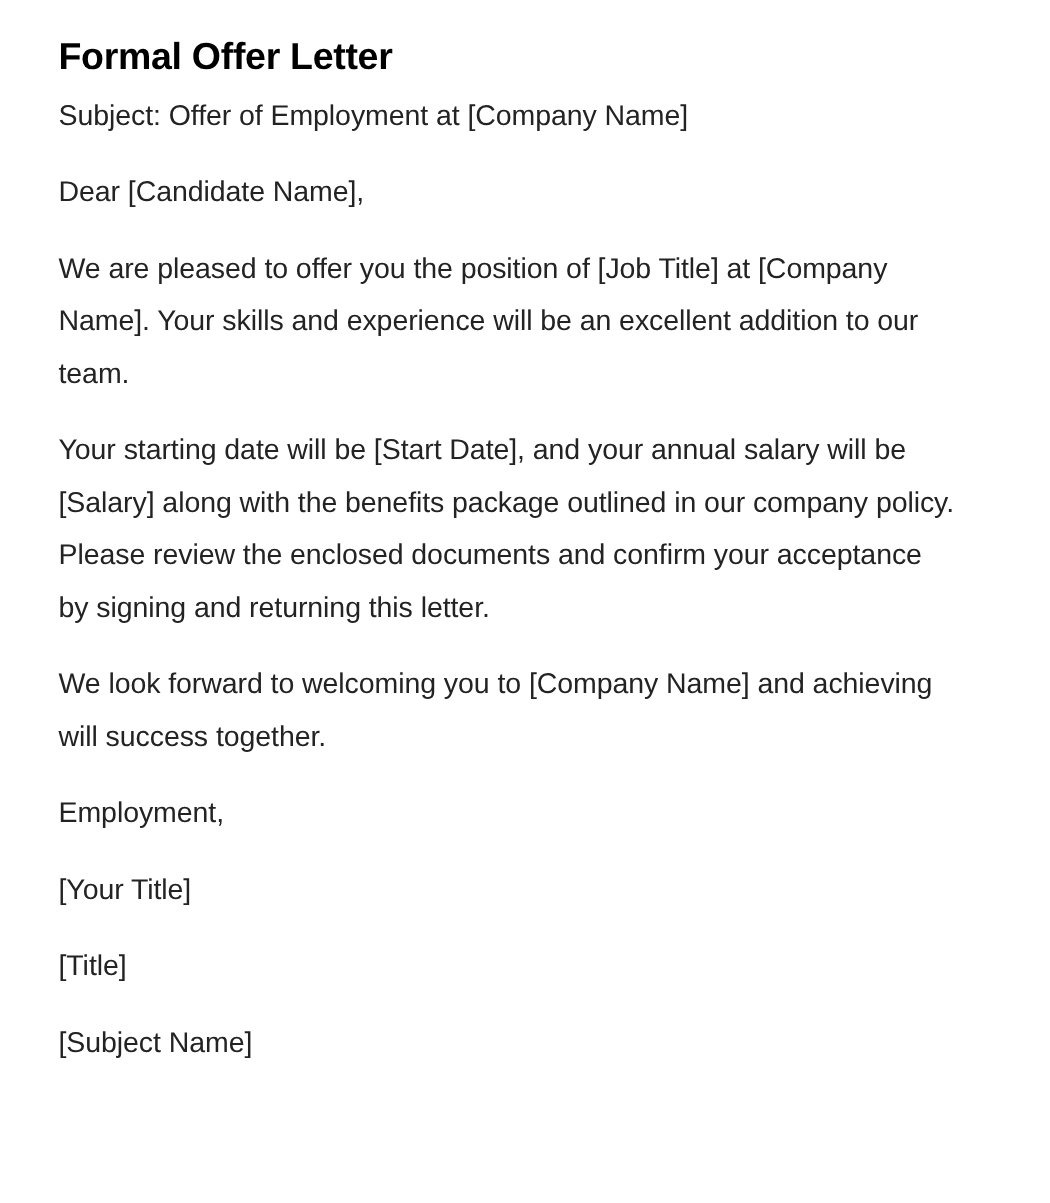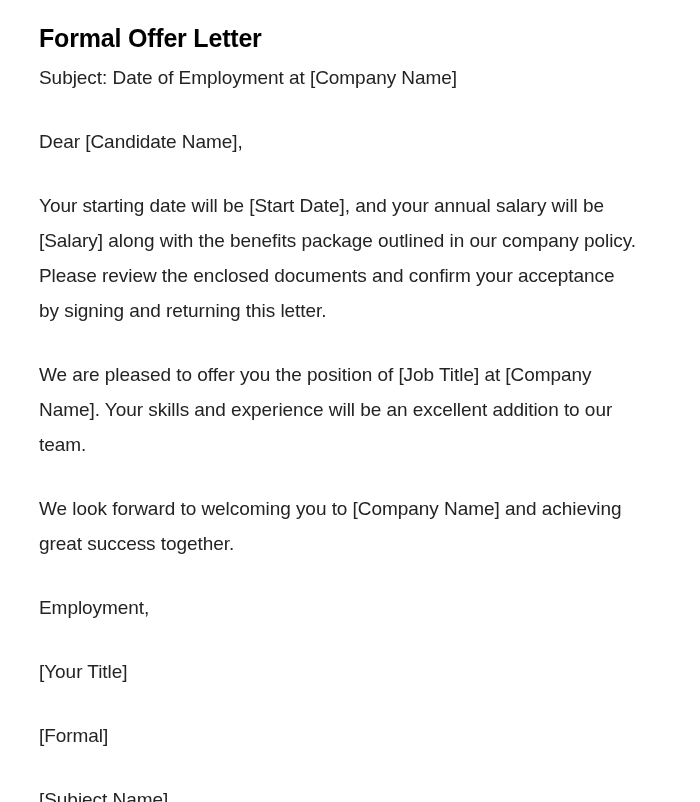--- a/index.html
+++ b/index.html
@@ -47,52 +47,52 @@
     color: #232323;
     line-height: 35px;
     margin: 0;
     padding: 0;
     letter-spacing: -0.05px;
     width: 600px;
   }
 
   
   .para + .para {
-    margin-top: 29px;
+    margin-top: 16px;
   }
 
   
   .doc-title + .para {
     margin-top: 0;
   }
 
   .para-wide {
     width: 600px;
   }
 </style>
 </head>
 <body>
 
 <div class="page">
   <div class="doc-body">
 
     <h1 class="doc-title">Formal Offer Letter</h1>
 
-    <p class="para">Subject: Date of Employment at [Company Name]</p>
+    <p class="para">Subject: Offer of Employment at [Company Name]</p>
 
     <p class="para">Dear [Candidate Name],</p>
 
+    <p class="para para-wide">We are pleased to offer you the position of [Job Title] at [Company Name]. Your skills and experience will be an excellent addition to our team.</p>
+
     <p class="para para-wide">Your starting date will be [Start Date], and your annual salary will be [Salary] along with the benefits package outlined in our company policy. Please review the enclosed documents and confirm your acceptance by signing and returning this letter.</p>
 
-    <p class="para para-wide">We are pleased to offer you the position of [Job Title] at [Company Name]. Your skills and experience will be an excellent addition to our team.</p>
-
-    <p class="para para-wide">We look forward to welcoming you to [Company Name] and achieving great success together.</p>
+    <p class="para para-wide">We look forward to welcoming you to [Company Name] and achieving will success together.</p>
 
     <p class="para">Employment,</p>
 
     <p class="para">[Your Title]</p>
 
-    <p class="para">[Formal]</p>
+    <p class="para">[Title]</p>
 
     <p class="para">[Subject Name]</p>
 
   </div>
 </div>
 
 </body></html>

